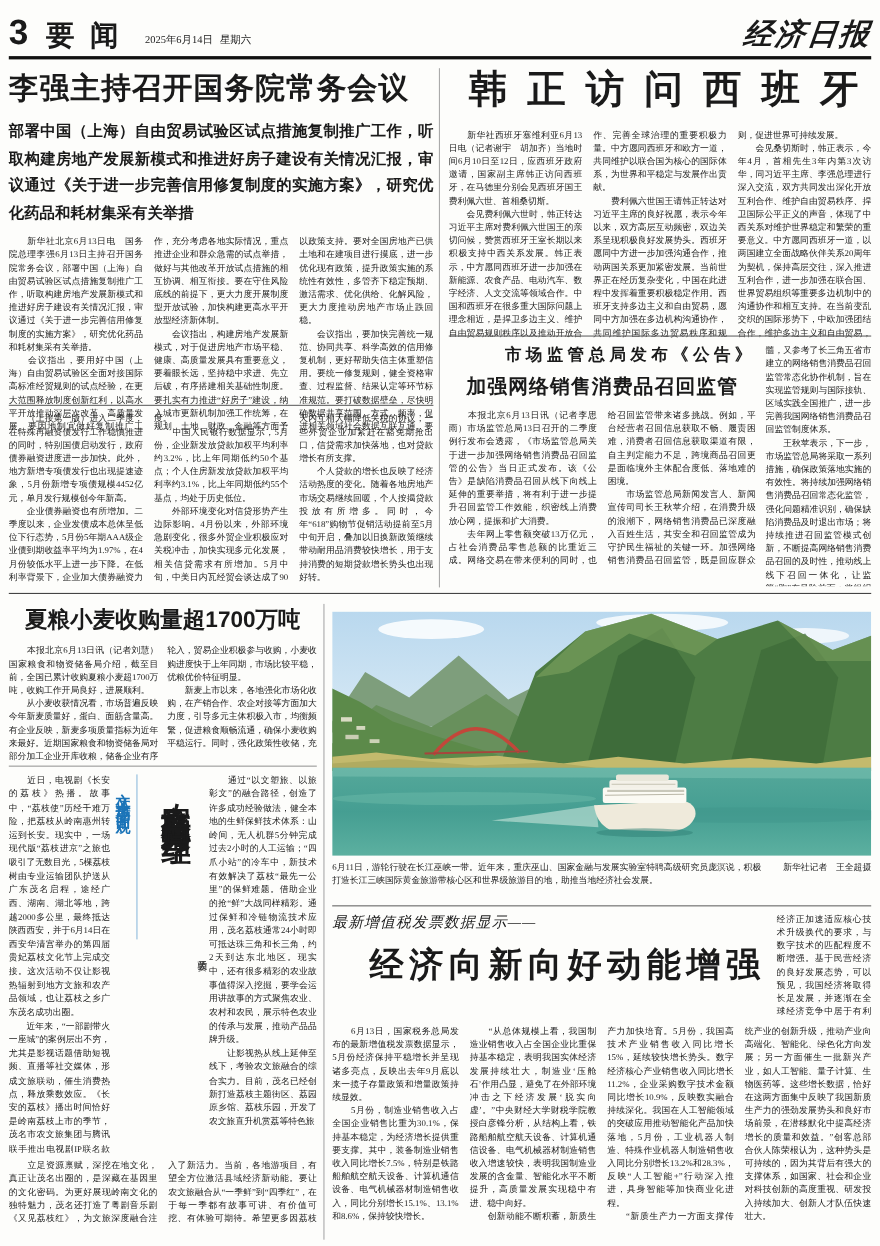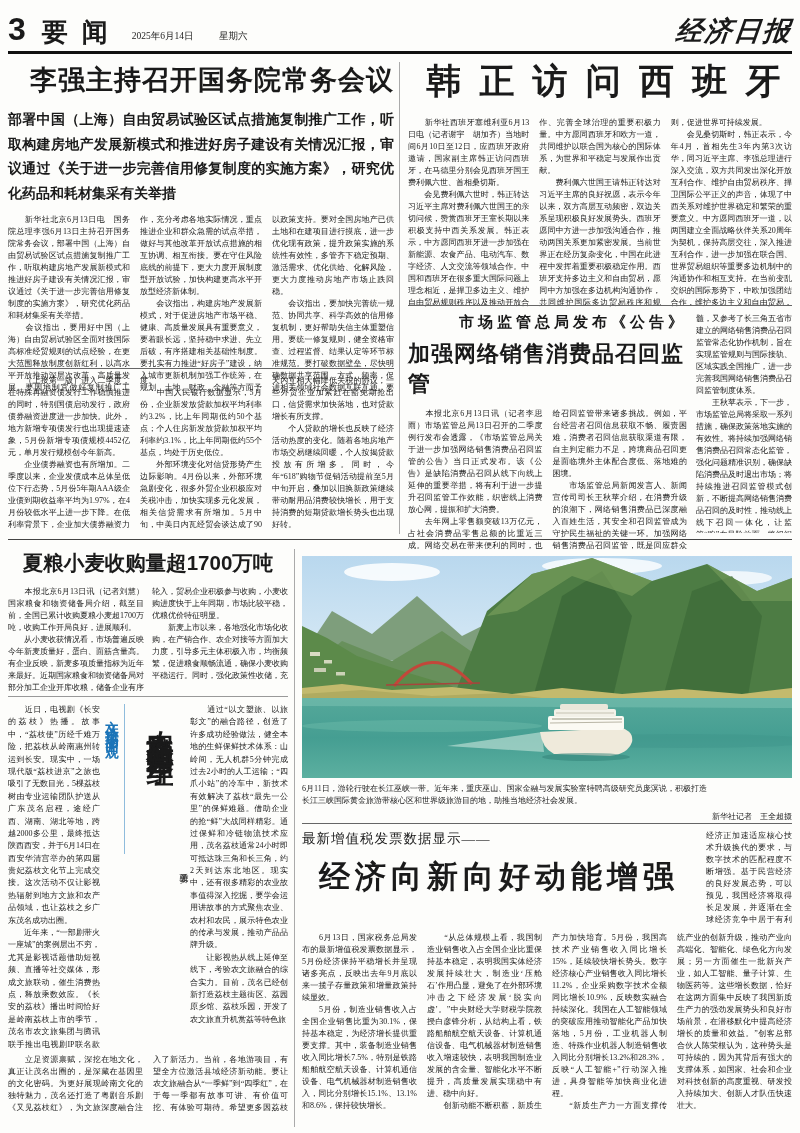--- a/index.html
+++ b/index.html
@@ -15,64 +15,64 @@
   .hdr-date { font-size:9.5px; margin-left:10px; margin-bottom:2px; color:#222; }
   .masthead { margin-left:auto; font-family:"Liberation Serif", serif; font-style:italic; font-weight:bold;
               font-size:27px; line-height:1; letter-spacing:2px; transform:skewX(-6deg); }
   
   .abs { position:absolute; }
   .body-txt { font-size:8px; line-height:1.5; text-align:justify; white-space:pre-line; overflow:hidden; }
   .rule-h { border-top:1px solid #666; }
   .rule-v { border-left:1px solid #aaa; }
   h1,h2,h3 { font-weight:bold; }
   
-  .lq-head { font-family:"Liberation Sans", sans-serif; font-size:27px; text-align:right; letter-spacing:1px; }
+  .lq-head { font-family:"Liberation Sans", sans-serif; font-size:27px; text-align:left; letter-spacing:1px; }
   .lq-sub { font-family:Liberation Sans, sans-serif; font-weight:bold; font-size:14px; line-height:1.75;
             text-align:justify; margin-top:9px; }
   .cols3 { column-count:3; column-gap:10px; }
   .cols2 { column-count:2; column-gap:10px; }
   .cols4 { column-count:4; column-gap:10px; }
   
   .hz-head { font-family:"Liberation Sans", sans-serif; font-size:35px; text-align:center;
              letter-spacing:0.52em; text-indent:0.52em; white-space:nowrap; }
   
   .rc-kicker { font-size:15px; font-weight:bold; text-align:right; letter-spacing:4px; }
-  .rc-head { font-family:"Liberation Sans", sans-serif; font-size:22px; text-align:left; margin-top:7px;
+  .rc-head { font-family:"Liberation Sans", sans-serif; font-size:18px; text-align:center; margin-top:7px;
              letter-spacing:1px; }
   
   .xl-head { font-family:"Liberation Sans", sans-serif; font-size:20.5px; text-align:center; }
   
   .caption { font-size:8px; line-height:1.55; text-align:justify; margin-top:5px; color:#222; }
-  .credit { float:right; padding-left:5px;margin-top:28px; }
+  .credit { float:right; padding-left:20px; }
   
   .feature-top { display:flex; height:344px; }
   .fcol { font-size:8px; line-height:1.55; text-align:justify; white-space:pre-line; overflow:hidden; }
   .flabel { writing-mode:vertical-rl; font-family:"Liberation Sans", sans-serif; font-weight:bold;
             font-size:13.5px; letter-spacing:4px; color:#1b74b8; padding:6px 3px 0 3px;
             border-right:1px solid #8fbcdc; height:150px; }
   .fhead { writing-mode:vertical-rl; font-family:"Liberation Sans", sans-serif; font-weight:bold;
            font-size:27px; line-height:1.05; padding-top:4px; letter-spacing:3px; }
   .fauthor { writing-mode:vertical-rl; font-size:9px; padding-top:162px; color:#333; }
   
-  .eco-kicker { font-size:13.5px; letter-spacing:1px; }
-  .eco-head { font-size:31px; font-weight:bold; text-align:center; letter-spacing:5px; margin-top:8px;
+  .eco-kicker { font-size:13.5px; letter-spacing:1px;font-style:italic; }
+  .eco-head { font-size:31px; font-weight:bold; text-align:right; letter-spacing:5px; margin-top:8px;
               font-family:"Liberation Serif", serif; }
   .eco-byline { font-size:10px; text-align:center; margin-top:9px; letter-spacing:2px; }
 </style>
 </head>
 <body>
 
 <div class="page">
 
   <div class="hdr">
     <span class="hdr-num">3</span>
     <span class="hdr-sec">要闻</span>
     <span class="hdr-date">
       <span>2025年6月14日</span>
-      <span style="margin-left:23px;">星期六</span>
+      <span style="margin-left:4px;">星期六</span>
     </span>
     <span class="masthead">经济日报</span>
   </div>
 
   <div class="abs" style="left:8px; top:62px; width:386px;">
     <h1 class="lq-head">李强主持召开国务院常务会议</h1>
     <div class="lq-sub">部署中国（上海）自由贸易试验区试点措施复制推广工作，听取构建房地产发展新模式和推进好房子建设有关情况汇报，审议通过《关于进一步完善信用修复制度的实施方案》，研究优化药品和耗材集采有关举措</div>
     <div class="body-txt cols3" style="margin-top:9px; height:185px;">　　新华社北京6月13日电　国务院总理李强6月13日主持召开国务院常务会议，部署中国（上海）自由贸易试验区试点措施复制推广工作，听取构建房地产发展新模式和推进好房子建设有关情况汇报，审议通过《关于进一步完善信用修复制度的实施方案》，研究优化药品和耗材集采有关举措。
 　　会议指出，要用好中国（上海）自由贸易试验区全面对接国际高标准经贸规则的试点经验，在更大范围释放制度创新红利，以高水平开放推动深层次改革、高质量发展。要因地制宜做好复制推广工作，充分考虑各地实际情况，重点推进企业和群众急需的试点举措，做好与其他改革开放试点措施的相互协调、相互衔接。要在守住风险底线的前提下，更大力度开展制度型开放试验，加快构建更高水平开放型经济新体制。
 　　会议指出，构建房地产发展新模式，对于促进房地产市场平稳、健康、高质量发展具有重要意义，要着眼长远，坚持稳中求进、先立后破，有序搭建相关基础性制度。要扎实有力推进“好房子”建设，纳入城市更新机制加强工作统筹，在规划、土地、财政、金融等方面予以政策支持。要对全国房地产已供土地和在建项目进行摸底，进一步优化现有政策，提升政策实施的系统性有效性，多管齐下稳定预期、激活需求、优化供给、化解风险，更大力度推动房地产市场止跌回稳。

